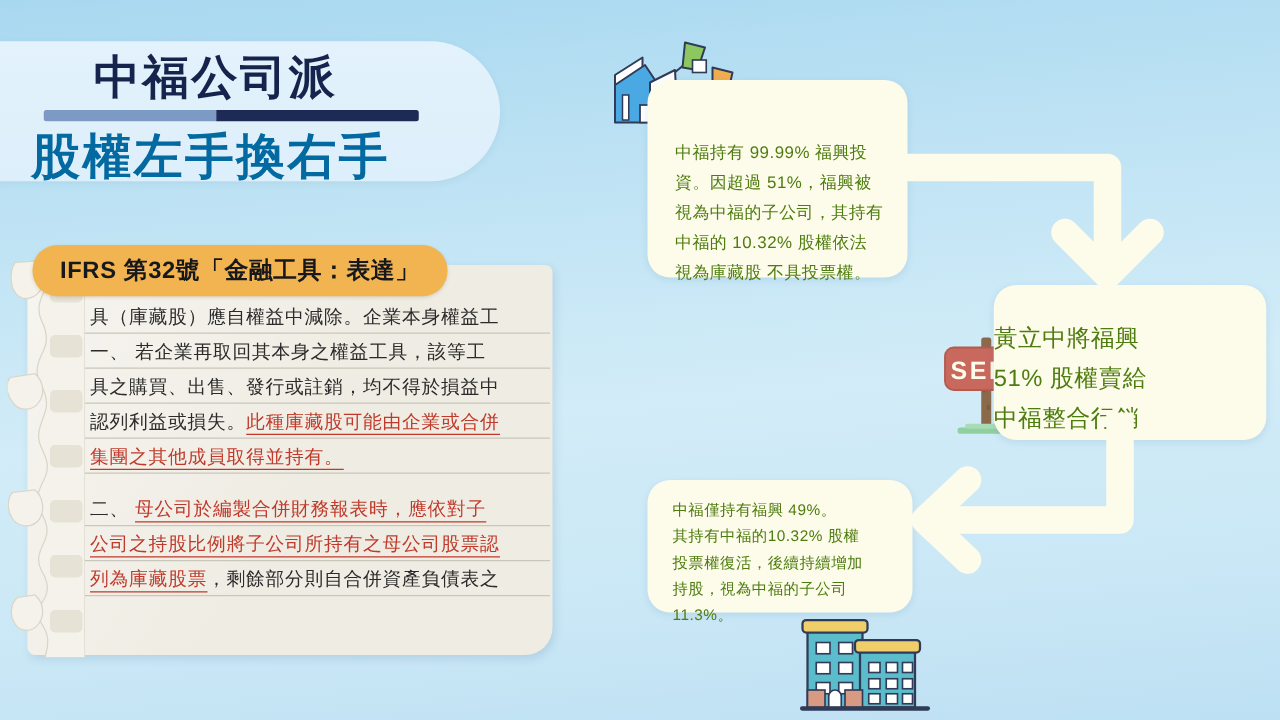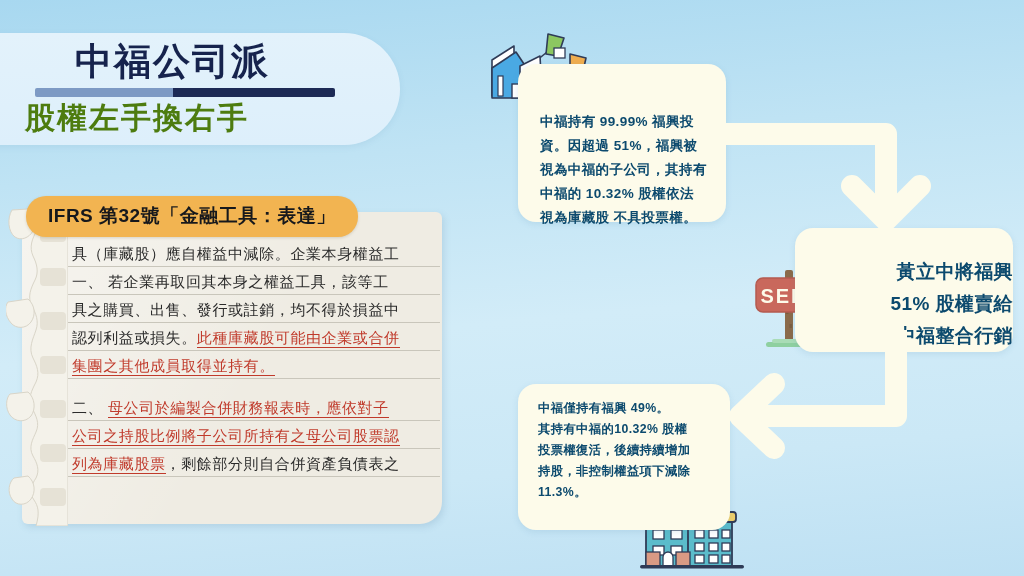--- a/index.html
+++ b/index.html
@@ -22,21 +22,21 @@
     position:absolute;left:75px;top:37px;
     font-size:37px;font-weight:700;letter-spacing:2px;color:#16234d;
     white-space:nowrap;
   }
   .title-rule{position:absolute;left:35px;top:88px;width:300px;height:9px;display:flex;}
   .title-rule i{display:block;height:100%;}
   .title-rule .a{width:46%;background:#7d9ac4;border-radius:2px 0 0 2px;}
   .title-rule .b{width:54%;background:#1d2a55;border-radius:0 2px 2px 0;}
   .title-line2{
     position:absolute;left:25px;top:98px;
-    font-size:30px;font-weight:700;letter-spacing:2px;color:#4d7c0f;
+    font-size:39px;font-weight:700;letter-spacing:2px;color:#0369a1;
     white-space:nowrap;
   }
 
   
   .note-card{
     position:absolute;left:22px;top:212px;width:420px;height:312px;
     background:#efece3;
     border-radius:6px 6px 22px 6px;
     box-shadow:2px 3px 7px rgba(70,110,150,.17);
   }
@@ -65,27 +65,27 @@
   }
   .line .mix-red{color:#c03a2b;border-bottom:1.4px solid #c03a2b;padding-bottom:1px;}
   .line .mix-dark{color:#2b2b2b;}
 
   
   .flow-card{
     position:absolute;background:#fdfbea;border-radius:18px;
     box-shadow:0 2px 6px rgba(90,140,180,.16);
   }
   .flow-text{
-    color:#0c4a6e;font-weight:700;letter-spacing:.4px;
+    color:#4d7c0f;font-weight:400;letter-spacing:.4px;
   }
   #card-top{left:518px;top:64px;width:208px;height:158px;}
   #card-top .flow-text{position:absolute;left:22px;top:46px;font-size:13.5px;line-height:24px;}
   #card-mid{left:795px;top:228px;width:218px;height:124px;}
-  #card-mid .flow-text{position:absolute;left:0;right:0;top:28px;text-align:right;font-size:19px;line-height:32px;}
-  #card-bot{left:518px;top:384px;width:212px;height:146px;}
+  #card-mid .flow-text{position:absolute;left:0;right:0;top:28px;text-align:left;font-size:19px;line-height:32px;}
+  #card-bot{left:518px;top:384px;width:212px;height:106px;}
   #card-bot .flow-text{position:absolute;left:20px;top:14px;font-size:12.3px;line-height:21px;}
 
   
   .arrow{position:absolute;}
   #arrow-top{left:700px;top:120px;width:250px;height:128px;}
   #arrow-bot{left:700px;top:330px;width:250px;height:140px;}
 
   
   #icon-network{position:absolute;left:474px;top:22px;width:120px;height:100px;}
   #icon-buildings{position:absolute;left:640px;top:488px;width:110px;height:86px;}
@@ -235,21 +235,21 @@
       <div>51% 股權賣給</div>
       <div>中福整合行銷</div>
     </div>
   </div>
 
   <div class="flow-card" id="card-bot">
     <div class="flow-text">
       <div>中福僅持有福興 49%。</div>
       <div>其持有中福的10.32% 股權</div>
       <div>投票權復活，後續持續增加</div>
-      <div>持股，非控制權益項下減除</div>
+      <div>持股，視為中福的子公司</div>
       <div>11.3%。</div>
     </div>
   </div>
 
   <svg class="arrow" id="arrow-top" viewBox="0 0 250 128">
     <path d="M0 14 H186 V74" fill="none" stroke="#fdfbea" stroke-width="22" stroke-linecap="round" stroke-linejoin="round"></path>
     <path d="M152 66 L186 100 L220 66" fill="none" stroke="#fdfbea" stroke-width="22" stroke-linecap="round" stroke-linejoin="round"></path>
   </svg>
 
   <svg class="arrow" id="arrow-bot" viewBox="0 0 250 140">

